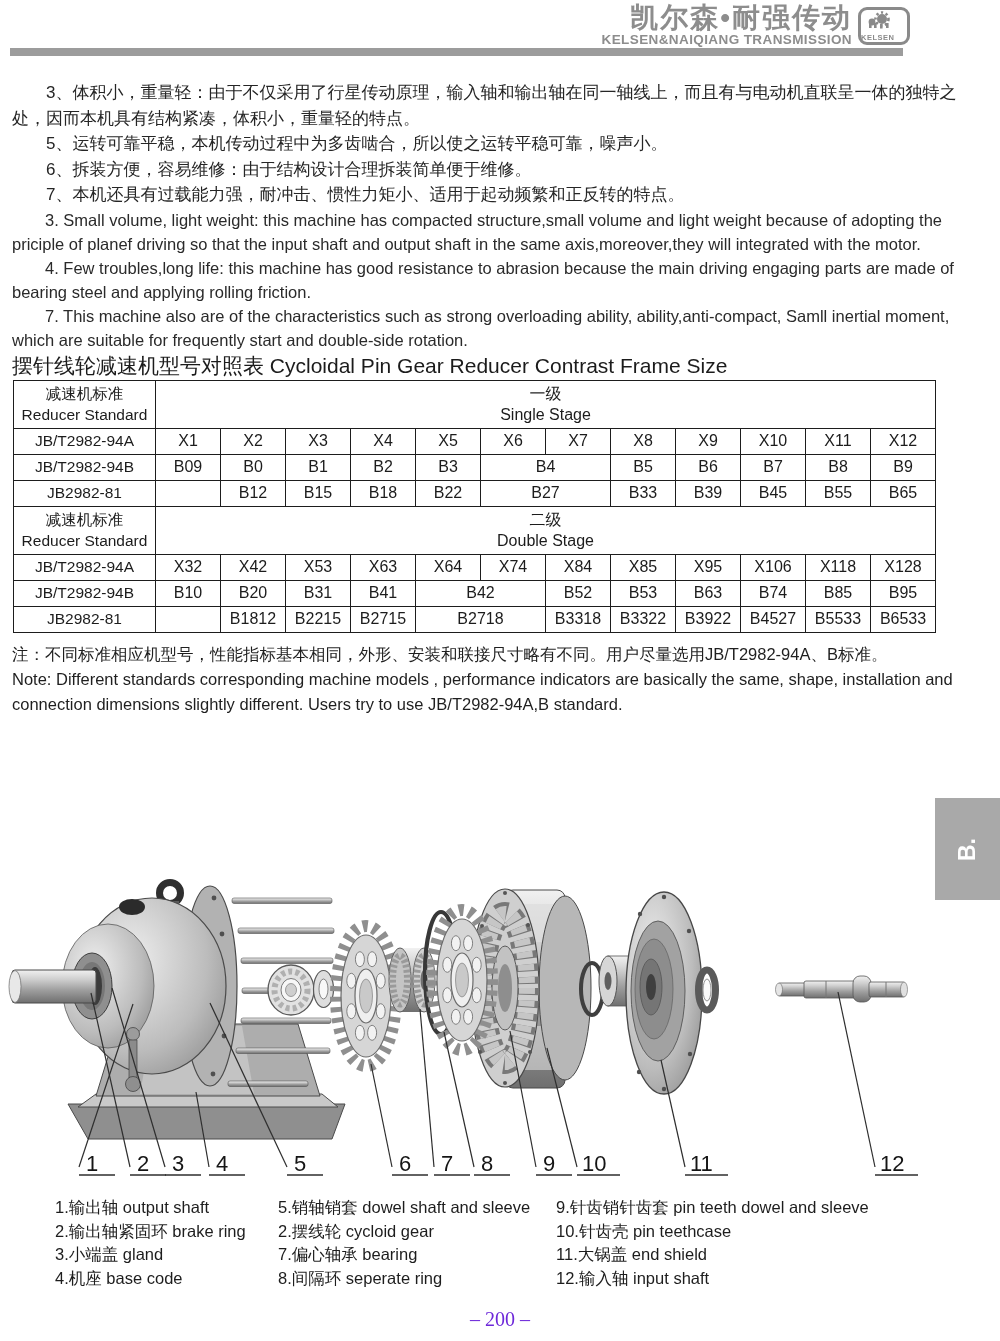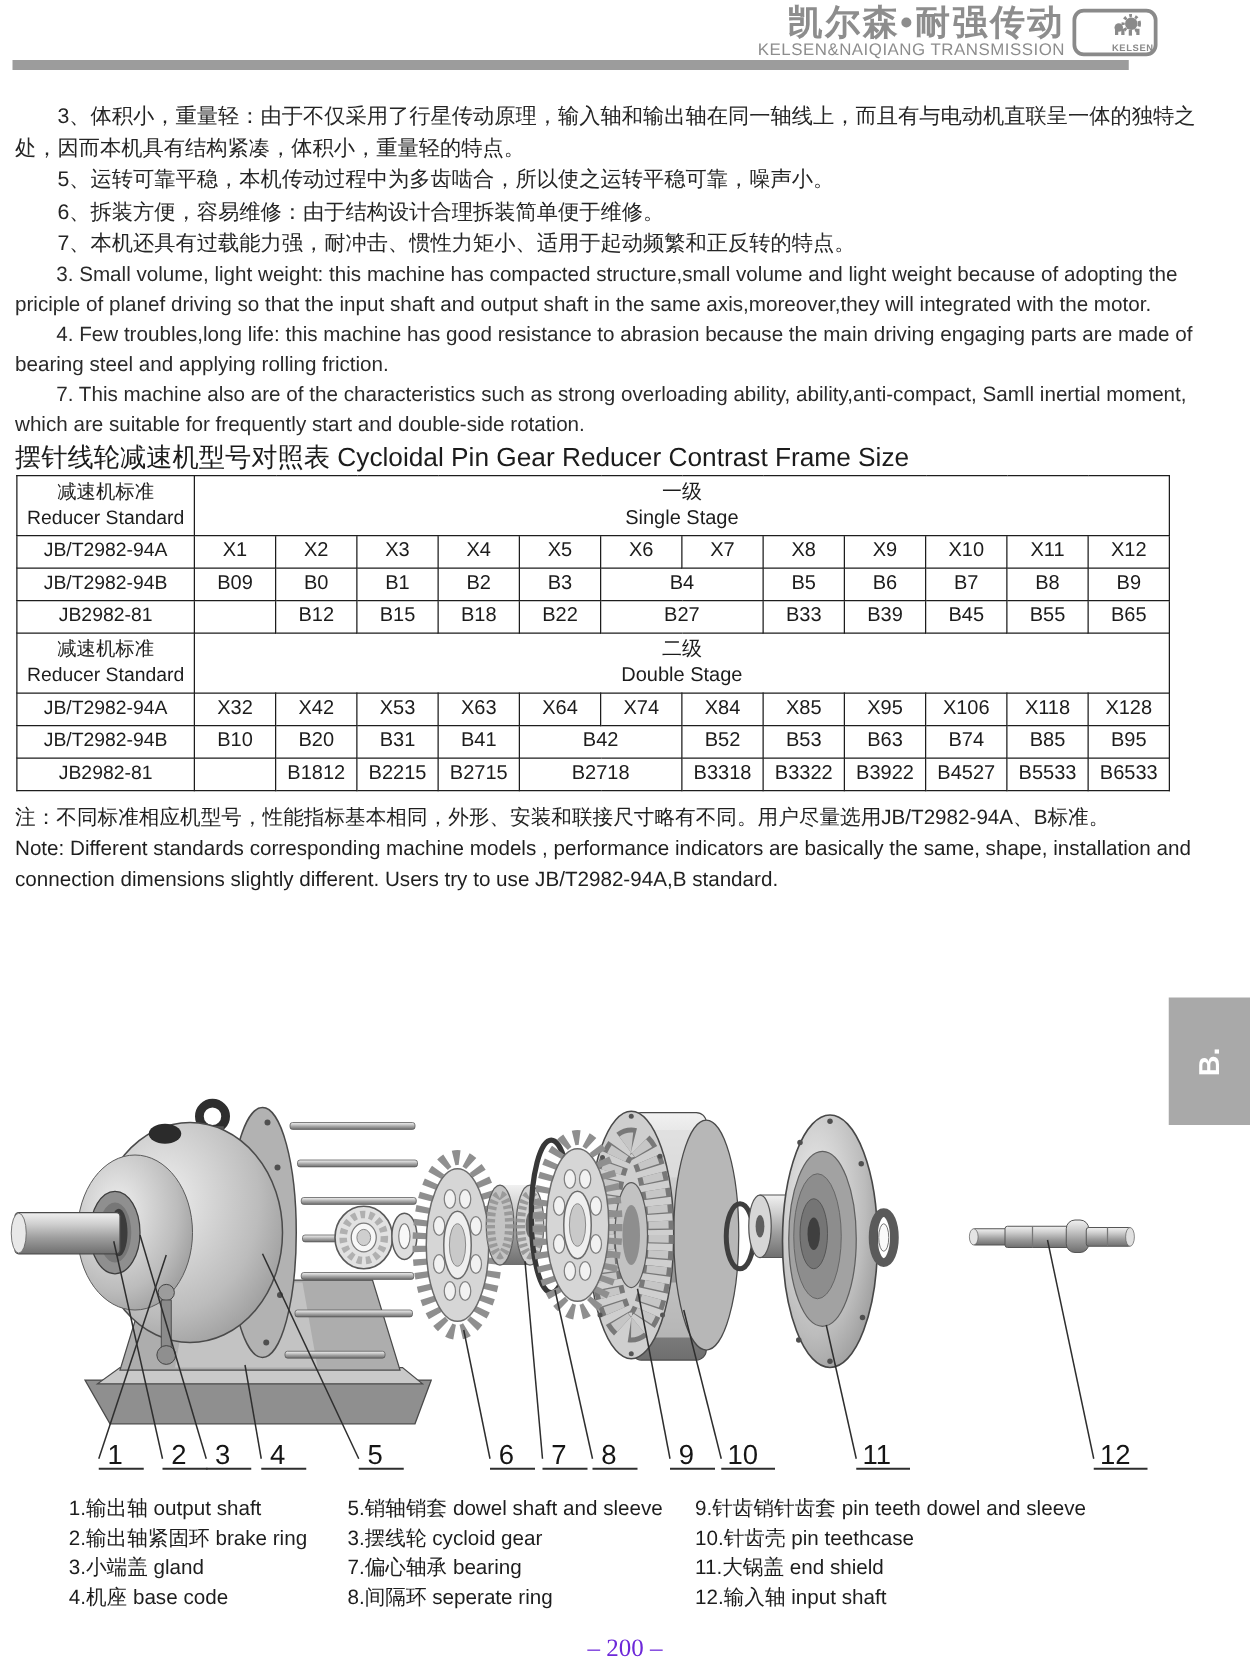--- a/index.html
+++ b/index.html
@@ -2,23 +2,23 @@
 <html><head>
 <meta charset="utf-8">
 <style>
   html,body{margin:0;padding:0;background:#fff;}
   .page{position:relative;width:1000px;height:1341px;background:#fff;overflow:hidden;
         font-family:"Liberation Sans", sans-serif;color:#222;}
 
   
   .brand{position:absolute;top:4px;left:0;width:852px;text-align:right;color:#8d8d8d;}
   .brand .cn{font-size:28px;font-weight:bold;letter-spacing:2px;line-height:28px;}
-  .brand .en{font-size:13.5px;font-weight:normal;letter-spacing:.4px;line-height:15px;}
-  .logo-box{position:absolute;top:7px;left:858px;width:68px;height:38px;border:3px solid #8a8a8a;
-            border-radius:9px;box-sizing:border-box;text-align:right;}
+  .brand .en{font-size:13.5px;font-weight:bold;letter-spacing:.4px;line-height:15px;}
+  .logo-box{position:absolute;top:7px;left:858px;width:52px;height:38px;border:3px solid #8a8a8a;
+            border-radius:9px;box-sizing:border-box;text-align:left;}
   .logo-box .word{font-size:7.5px;font-weight:bold;color:#8a8a8a;letter-spacing:.5px;line-height:8px;}
   .hdr-bar{position:absolute;top:48px;left:10px;width:893px;height:8px;background:#9c9c9c;}
 
   
   .flow{position:absolute;top:80px;left:12px;width:976px;}
   .flow p{margin:0;text-indent:2em;}
   .cnp{font-size:17px;line-height:25.5px;color:#252525;}
   .enp{font-size:16.5px;line-height:24px;color:#2a2a2a;}
   .tbl-title{font-size:21px;color:#1b1b1b;margin:8px 0 7px 0;text-indent:0 !important;}
 
@@ -416,21 +416,21 @@
 
   <div class="parts">
     <div class="col pc1">
       <div>1.输出轴 output shaft</div>
       <div>2.输出轴紧固环 brake ring</div>
       <div>3.小端盖 gland</div>
       <div>4.机座 base code</div>
     </div>
     <div class="col pc2">
       <div>5.销轴销套 dowel shaft and sleeve</div>
-      <div>3.摆线轮 cycloid gear</div>
+      <div>2.摆线轮 cycloid gear</div>
       <div>7.偏心轴承 bearing</div>
       <div>8.间隔环 seperate ring</div>
     </div>
     <div class="col pc3">
       <div>9.针齿销针齿套 pin teeth dowel and sleeve</div>
       <div>10.针齿壳 pin teethcase</div>
       <div>11.大锅盖 end shield</div>
       <div>12.输入轴 input shaft</div>
     </div>
   </div>

